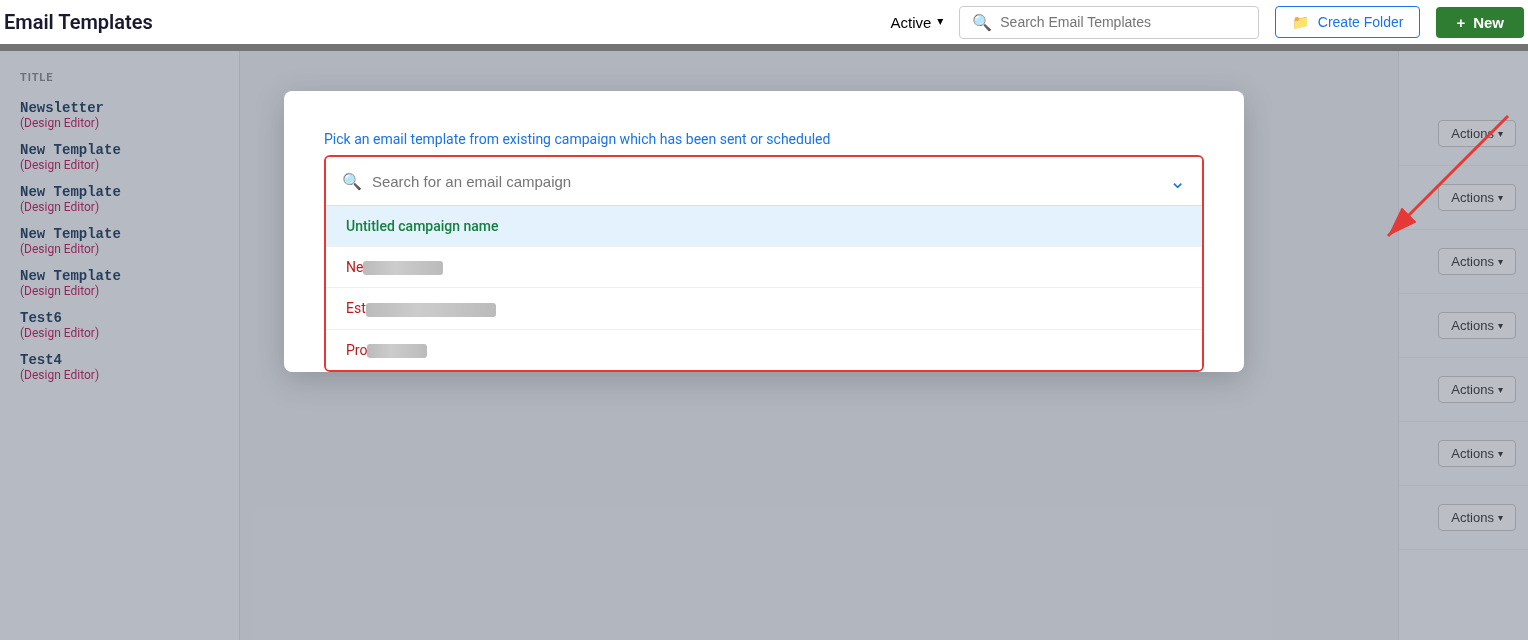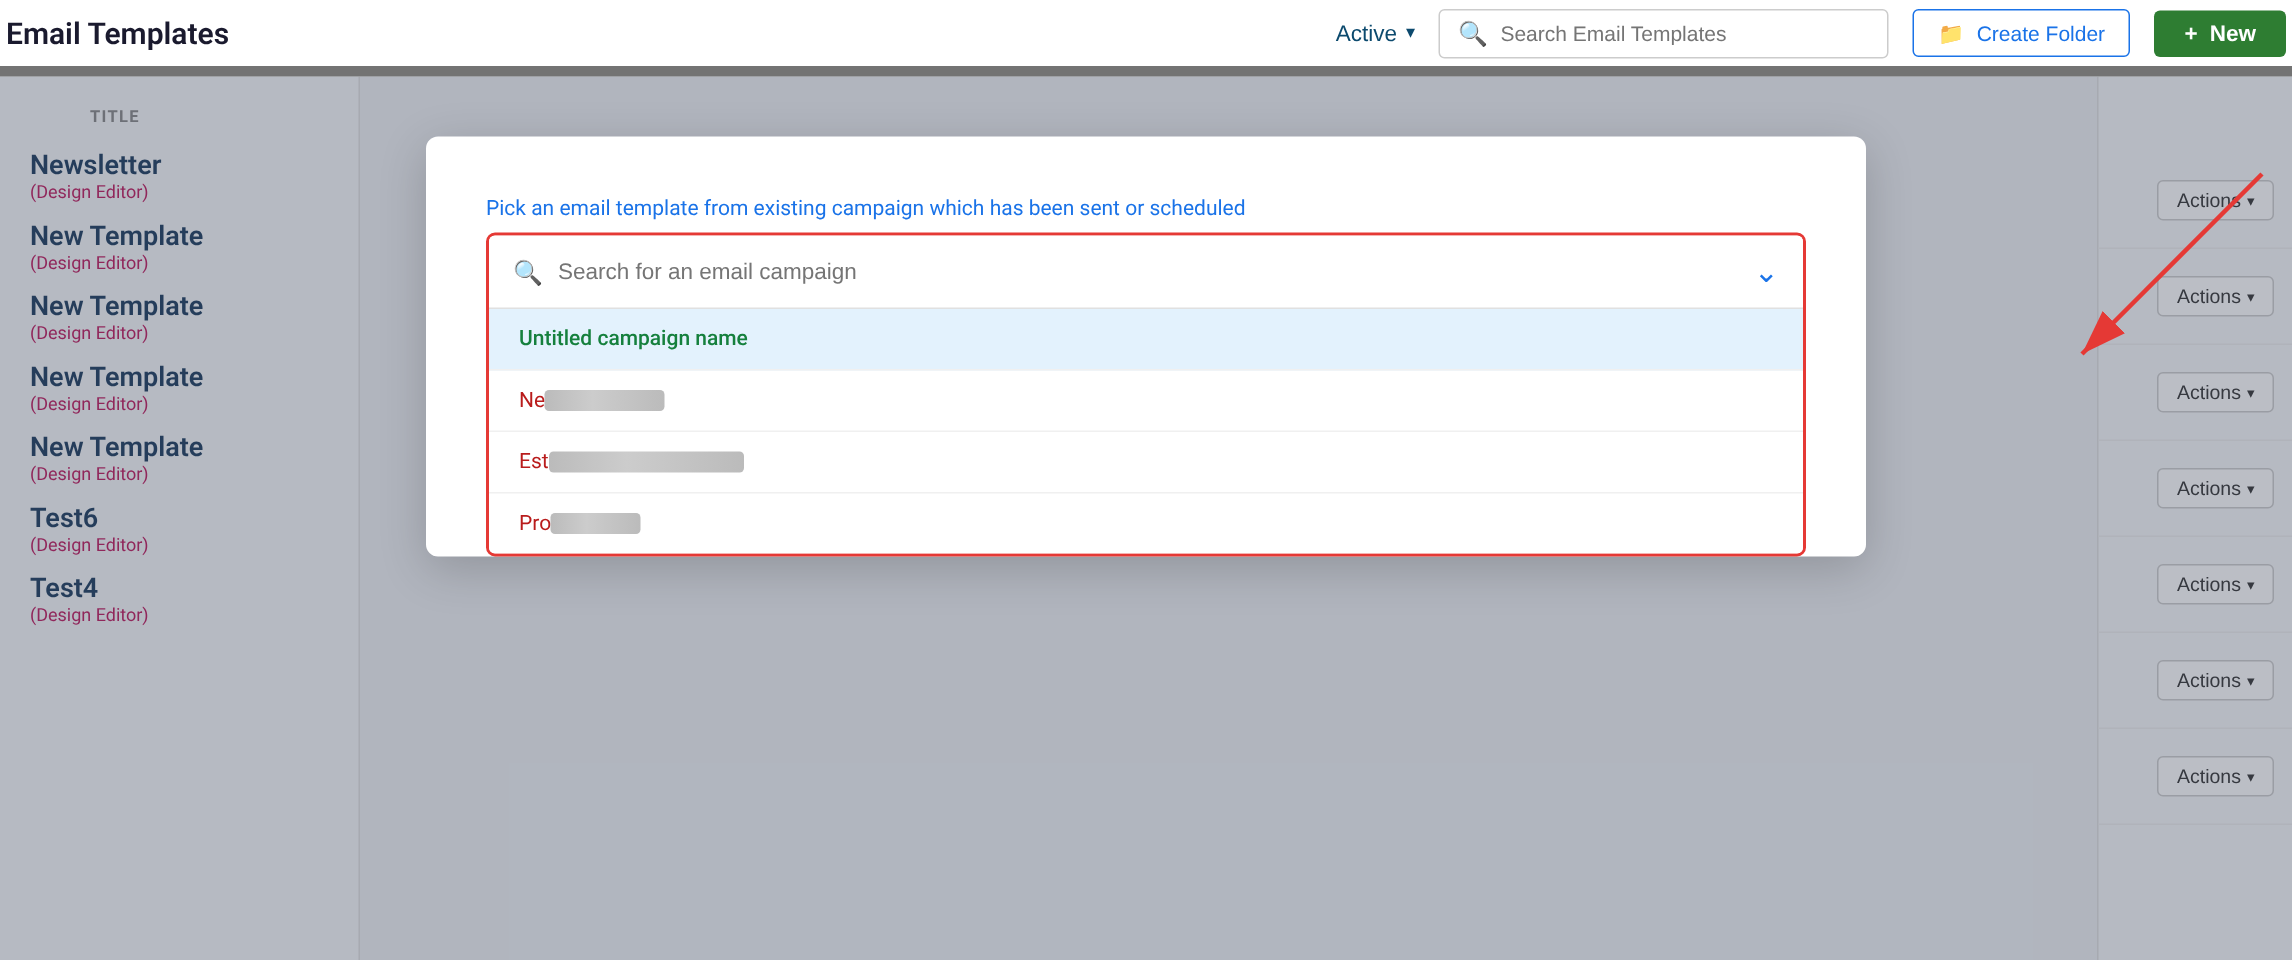--- a/index.html
+++ b/index.html
@@ -28,21 +28,21 @@
       font-size: 20px;
       font-weight: 600;
       color: #1a1a2e;
       flex: 0 0 auto;
       margin-right: auto;
     }
     .filter-dropdown {
       display: flex;
       align-items: flex-start;
       gap: 6px;
-      color: #0c4a6e;
+      color: #000000;
       font-size: 15px;
       font-weight: 500;
       cursor: pointer;
       border: none;
       background: none;
     }
     .filter-dropdown .chevron {
       font-size: 12px;
     }
     .search-bar {
@@ -105,29 +105,29 @@
       border-right: 1px solid #e0e0e0;
       flex-shrink: 0;
     }
     .sidebar .col-header {
       font-size: 11px;
       font-weight: 700;
       color: #888;
       letter-spacing: 0.08em;
       padding: 0 20px 10px;
       text-transform: uppercase;
-      margin-left: 40px;
     }
     .sidebar-item {
       padding: 6px 20px;
     }
     .sidebar-item .item-title {
-      font-size: 18px;
+      font-size: 14px;
       font-weight: 600;
       color: #1a3a5c;
+      font-family: Liberation Mono, monospace;
     }
     .sidebar-item .item-sub {
       font-size: 12px;
       color: #be185d;
     }
 
     
     .content-area {
       flex: 1;
       position: relative;

